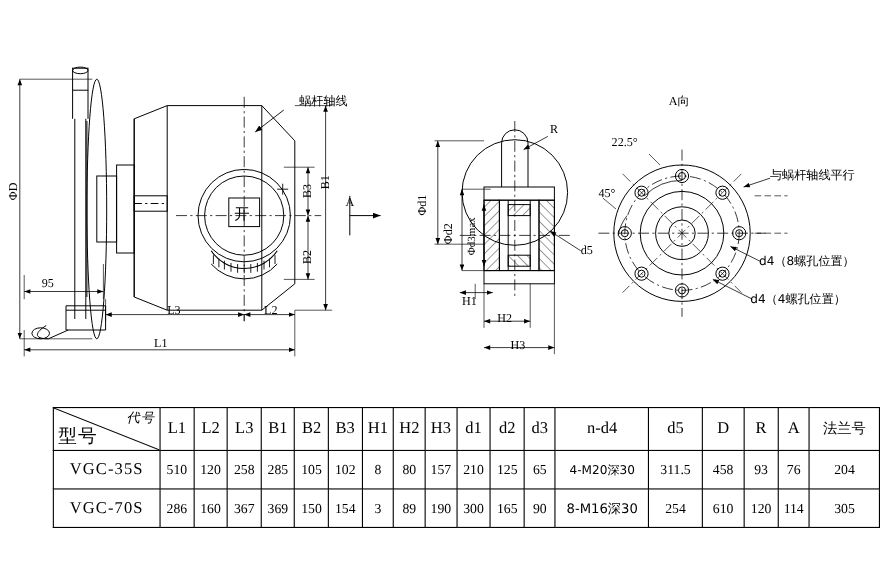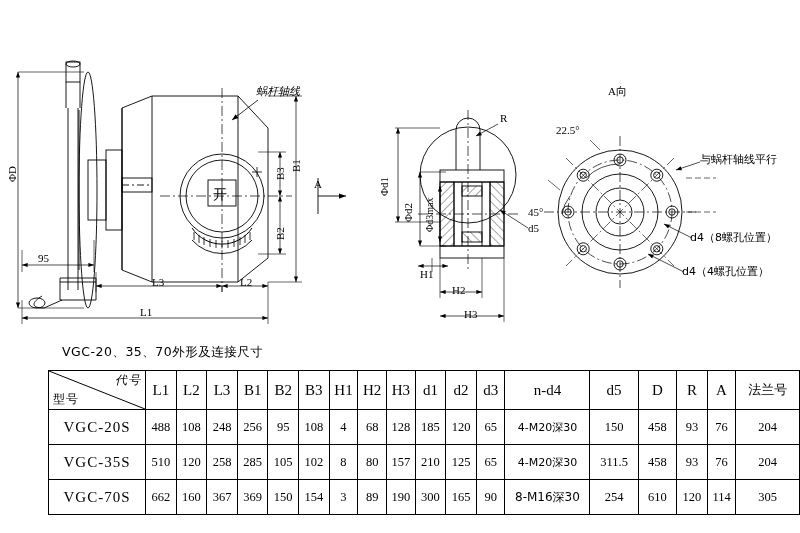--- a/index.html
+++ b/index.html
@@ -13,21 +13,21 @@
   table.spec td,table.spec th{border:1px solid #000;text-align:center;vertical-align:middle;font-weight:normal;font-size:12px;padding:0;}
   table.spec .hcell{height:38px;}
   table.spec .rcell{height:34px;}
   table.spec .model{font-size:15px;letter-spacing:1px;width:96px;}
   table.spec .hdr{font-size:15px;}
   table.spec .hdr-cn{font-family:"DejaVu Sans",sans-serif;font-size:13px;}
   table.spec .val{font-size:12.5px;}
   .corner{position:relative;width:96px;height:38px;}
   .corner .diag{position:absolute;left:0;top:0;width:96px;height:38px;}
   .corner .t1{position:absolute;right:4px;top:1px;font-family:"DejaVu Sans",sans-serif;font-size:12px;font-style:italic;}
-  .corner .t2{position:absolute;left:4px;bottom:1px;font-family:"DejaVu Sans",sans-serif;font-size:12px;}
+  .corner .t2{position:absolute;left:4px;bottom:1px;font-family:"DejaVu Sans",sans-serif;font-size:17px;}
 </style>
 </head>
 <body>
 
 <div id="root">
 
   <svg class="drawing" viewBox="0 0 800 533">
     <defs>
       <pattern id="hatchR" width="6" height="6" patternTransform="rotate(45)" patternUnits="userSpaceOnUse">
         <line x1="0" y1="0" x2="0" y2="6" stroke="#000" stroke-width="0.7"></line>
@@ -238,41 +238,40 @@
   </svg>
 
   <div class="lbl" style="left:6px; top:182px; transform:rotate(-90deg); transform-origin:left top;">ΦD</div>
   <div class="lbl" style="left:38px; top:252px;">95</div>
   <div class="lbl" style="left:152px; top:276px;">L3</div>
   <div class="lbl" style="left:240px; top:276px;">L2</div>
   <div class="lbl" style="left:140px; top:306px;">L1</div>
   <div class="lbl" style="left:290px; top:172px; transform:rotate(-90deg); transform-origin:left top;">B1</div>
   <div class="lbl" style="left:274px; top:180px; transform:rotate(-90deg); transform-origin:left top;">B3</div>
   <div class="lbl" style="left:274px; top:240px; transform:rotate(-90deg); transform-origin:left top;">B2</div>
-  <div class="lbl cn" style="left:256px; top:84px;font-style:italic;">蜗杆轴线</div>
+  <div class="lbl cn" style="left:272px; top:84px;">蜗杆轴线</div>
   <div class="lbl cn" style="left:213px; top:186px; font-size:14px;">开</div>
   <div class="lbl" style="left:314px; top:178px;">A</div>
 
   <div class="lbl" style="left:378px; top:196px; transform:rotate(-90deg); transform-origin:left top;">Φd1</div>
   <div class="lbl" style="left:402px; top:222px; transform:rotate(-90deg); transform-origin:left top;">Φd2</div>
   <div class="lbl" style="left:424px; top:232px; transform:rotate(-90deg); transform-origin:left top; font-size:10px;">Φd3max</div>
   <div class="lbl" style="left:420px; top:268px;">H1</div>
   <div class="lbl" style="left:452px; top:284px;">H2</div>
   <div class="lbl" style="left:464px; top:308px;">H3</div>
   <div class="lbl" style="left:528px; top:222px;">d5</div>
   <div class="lbl" style="left:500px; top:112px;">R</div>
 
   <div class="lbl" style="left:608px; top:84px;">A向</div>
   <div class="lbl" style="left:556px; top:124px;">22.5°</div>
-  <div class="lbl" style="left:528px; top:170px;margin-top:36px;">45°</div>
+  <div class="lbl" style="left:544px; top:170px;">45°</div>
   <div class="lbl cn" style="left:700px; top:152px;text-align:center;">与蜗杆轴线平行</div>
   <div class="lbl cn" style="left:690px; top:230px;">d4（8螺孔位置）</div>
   <div class="lbl cn" style="left:682px; top:264px;">d4（4螺孔位置）</div>
 
-  <div class="caption">VGC-20、35、70外形及连接尺寸</div>
 
   <table class="spec">
     <tbody>
         <tr>
       <td class="hcell model">
         <div class="corner">
           <svg class="diag" viewBox="0 0 96 38">
                 <line x1="0" y1="0" x2="96" y2="38" stroke="#000" stroke-width="1"></line>
               </svg>
           <span class="t1">代号</span>
@@ -292,41 +291,20 @@
       <td class="hcell hdr" style="width:30px">d2</td>
       <td class="hcell hdr" style="width:28px">d3</td>
       <td class="hcell hdr" style="width:86px">n-d4</td>
       <td class="hcell hdr" style="width:48px">d5</td>
       <td class="hcell hdr" style="width:38px">D</td>
       <td class="hcell hdr" style="width:30px">R</td>
       <td class="hcell hdr" style="width:28px">A</td>
       <td class="hcell hdr-cn" style="width:64px">法兰号</td>
     </tr>
 
-    <tr>
-      <td class="rcell model">VGC-20S</td>
-      <td class="rcell val">488</td>
-      <td class="rcell val">108</td>
-      <td class="rcell val">248</td>
-      <td class="rcell val">256</td>
-      <td class="rcell val">95</td>
-      <td class="rcell val">108</td>
-      <td class="rcell val">4</td>
-      <td class="rcell val">68</td>
-      <td class="rcell val">128</td>
-      <td class="rcell val">185</td>
-      <td class="rcell val">120</td>
-      <td class="rcell val">65</td>
-      <td class="rcell val" style="font-family:'DejaVu Sans',sans-serif;font-size:11px">4-M20深30</td>
-      <td class="rcell val">150</td>
-      <td class="rcell val">458</td>
-      <td class="rcell val">93</td>
-      <td class="rcell val">76</td>
-      <td class="rcell val">204</td>
-    </tr>
 
     <tr>
       <td class="rcell model">VGC-35S</td>
       <td class="rcell val">510</td>
       <td class="rcell val">120</td>
       <td class="rcell val">258</td>
       <td class="rcell val">285</td>
       <td class="rcell val">105</td>
       <td class="rcell val">102</td>
       <td class="rcell val">8</td>
@@ -338,21 +316,21 @@
       <td class="rcell val" style="font-family:'DejaVu Sans',sans-serif;font-size:11px">4-M20深30</td>
       <td class="rcell val">311.5</td>
       <td class="rcell val">458</td>
       <td class="rcell val">93</td>
       <td class="rcell val">76</td>
       <td class="rcell val">204</td>
     </tr>
 
     <tr>
       <td class="rcell model">VGC-70S</td>
-      <td class="rcell val">662</td>
+      <td class="rcell val">286</td>
       <td class="rcell val">160</td>
       <td class="rcell val">367</td>
       <td class="rcell val">369</td>
       <td class="rcell val">150</td>
       <td class="rcell val">154</td>
       <td class="rcell val">3</td>
       <td class="rcell val">89</td>
       <td class="rcell val">190</td>
       <td class="rcell val">300</td>
       <td class="rcell val">165</td>

